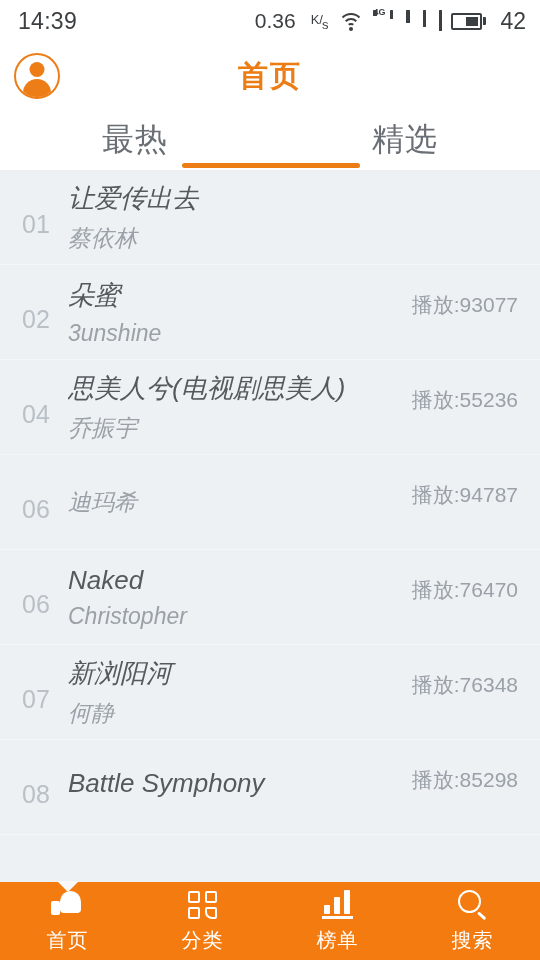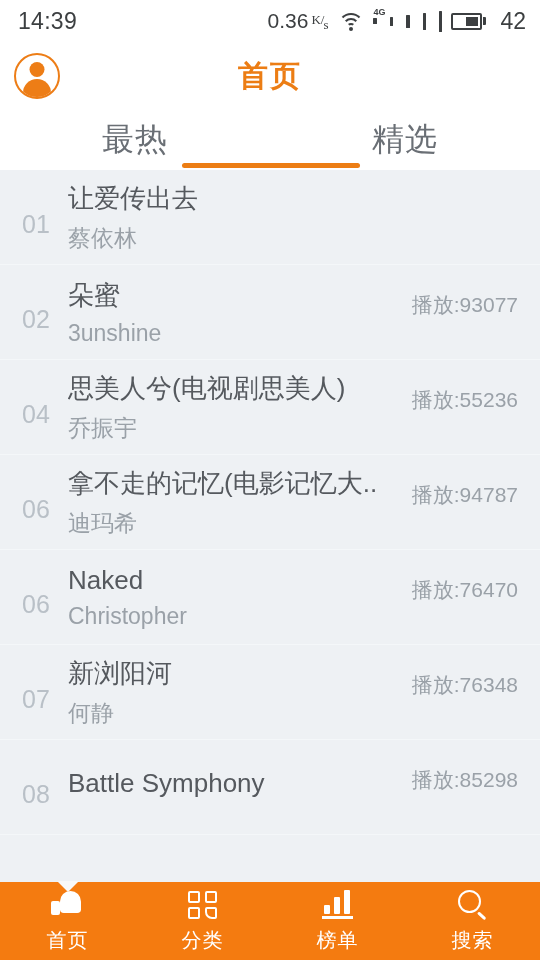--- a/index.html
+++ b/index.html
@@ -13,33 +13,33 @@
 
   
   .statusbar{
     height:42px; width:100%;
     display:flex; align-items:center; justify-content:space-between;
     padding:0 14px 0 18px; background:#fff;
   }
   .sb-time{ font-size:23px; color:#3c3f41; letter-spacing:.3px; }
   .sb-right{ display:flex; align-items:center; gap:9px; }
   .sb-speed{ font-size:21px; color:#3c3f41; display:flex; align-items:baseline; }
-  .sb-speed .unit{ font-size:13px; margin-left:3px; position:relative; top:-4px;font-family:Liberation Serif, serif; }
+  .sb-speed .unit{ font-size:13px; margin-left:15px; position:relative; top:-4px; }
   .sb-speed .unit .den{ position:relative; top:5px; left:-1px; font-size:13px; }
   .wifi{ position:relative; width:26px; height:20px; }
   .wifi i{ position:absolute; left:50%; transform:translateX(-50%);
            border:2.4px solid #3c3f41; border-bottom-color:transparent;
            border-left-color:transparent; border-right-color:transparent;
            border-radius:50%; }
   .wifi .a1{ width:26px; height:26px; top:2px; }
   .wifi .a2{ width:17px; height:17px; top:7px; }
   .wifi .a3{ width:8px;  height:8px;  top:12px; }
   .wifi .dot{ position:absolute; width:4px; height:4px; background:#3c3f41;
               border-radius:50%; bottom:0px; left:50%; transform:translateX(-50%); }
-  .signal{ position:relative; display:flex; align-items:center; gap:13px; height:22px; }
+  .signal{ position:relative; display:flex; align-items:flex-start; gap:13px; height:22px; }
   .signal b{ display:block; width:3.4px; background:#3c3f41; border-radius:.5px; }
   .signal .s1{height:6px}.signal .s2{height:9px}.signal .s3{height:13px}
   .signal .s4{height:17px}.signal .s5{height:21px}
   .signal .g{ position:absolute; top:-3px; left:0; font-size:9px; font-weight:bold; color:#3c3f41; }
   .battery{ display:flex; align-items:center; }
   .batt-body{ width:31px; height:17px; border:2px solid #3c3f41; border-radius:2px;
               padding:2px; display:flex; align-items:center; }
   .batt-fill{ height:100%; width:52%; background:#3c3f41; margin-left:auto; }
   .batt-cap{ width:3px; height:8px; background:#3c3f41; margin-left:1px; border-radius:0 1px 1px 0; }
   .sb-batt-num{ font-size:23px; color:#3c3f41; margin-left:5px; }
@@ -65,21 +65,21 @@
   .tab-underline{ position:absolute; bottom:2px; height:5px; background:#ec7d14;
                   border-radius:3px; left:182px; width:178px; }
 
   
   .list{ background:#eef1f4; height:calc(960px - 42px - 68px - 60px - 78px);
          overflow:hidden; position:relative; }
   .row{ height:95px; display:flex; align-items:center; padding:0 22px 0 12px;
         border-bottom:1px solid #f4f7f9; position:relative; }
   .rank{ width:48px; font-size:25px; color:#b9c0c7; text-align:center; flex:none;
          align-self:center; padding-top:14px; }
-  .row-main{ flex:1; min-width:0; padding-left:8px; }
+  .row-main{ flex:1; min-width:0; padding-left:8px;font-style:italic; }
   .song{ font-size:26px; color:#55595e; white-space:nowrap; overflow:hidden;
          margin-bottom:7px; }
   .artist{ font-size:23px; color:#9aa1a8; white-space:nowrap; overflow:hidden; }
   .plays{ font-size:21px; color:#9aa1a8; flex:none; padding-left:10px;
           align-self:center; margin-top:-14px; }
 
   
   .bottomnav{ position:absolute; left:0; bottom:0; width:540px; height:78px;
               background:#f47b10; display:flex; }
   .nav-item{ flex:1; display:flex; flex-direction:column; align-items:center;
@@ -185,21 +185,20 @@
       <div class="rank">04</div>
       <div class="row-main">
         <div class="song">思美人兮(电视剧思美人)</div>
         <div class="artist">乔振宇</div>
       </div>
       <div class="plays">播放:55236</div>
     </div>
     <div class="row">
       <div class="rank">06</div>
       <div class="row-main">
-        <div class="song">拿不走的记忆(电影记忆大..</div>
         <div class="artist">迪玛希</div>
       </div>
       <div class="plays">播放:94787</div>
     </div>
     <div class="row">
       <div class="rank">06</div>
       <div class="row-main">
         <div class="song">Naked</div>
         <div class="artist">Christopher</div>
       </div>

